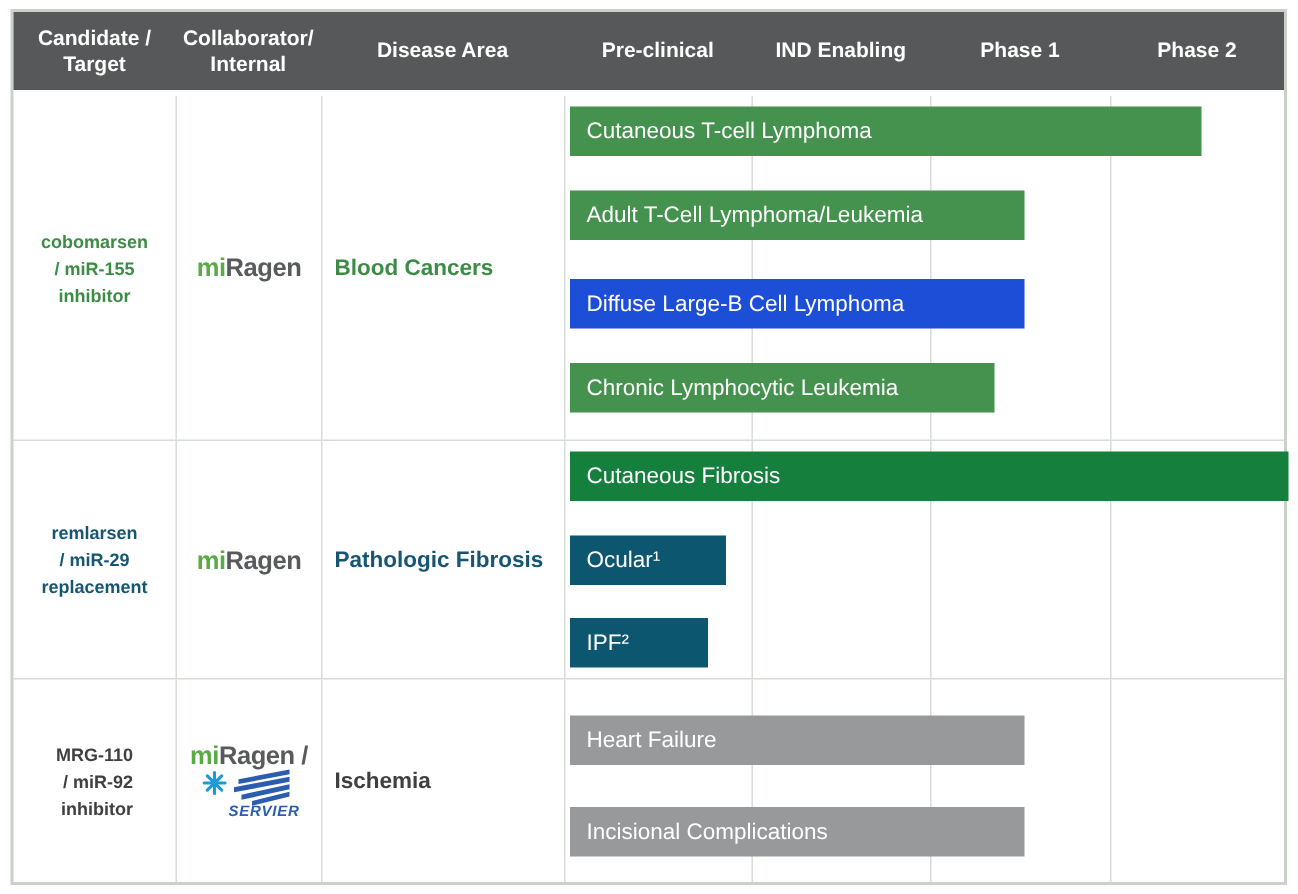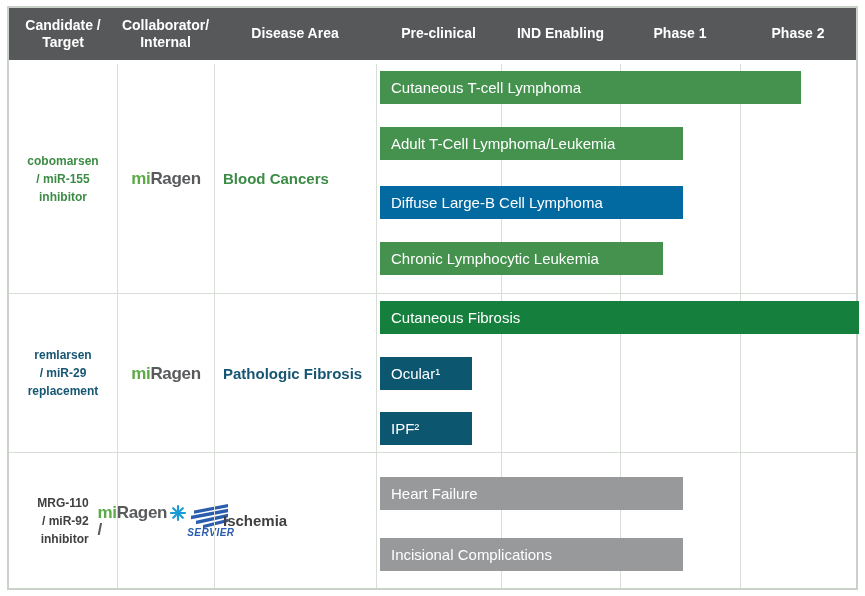--- a/index.html
+++ b/index.html
@@ -19,21 +19,21 @@
   .cell + .cell{border-left:1px solid var(--border,#d6ded6);}
   .candidate{font-weight:bold;font-size:12px;text-align:center;white-space:pre-line;line-height:1.5;}
   .disease{justify-content:flex-start;padding-left:8px;font-weight:bold;font-size:15px;}
   .phases{position:relative;display:grid;grid-template-columns:125px 119px 120px 1fr;}
   .phase-cell{border-left:1px solid var(--border,#d6ded6);}
   .bar{position:absolute;left:4px;height:33px;line-height:33px;color:#fff;font-size:15px;
        padding-left:11px;box-sizing:border-box;white-space:nowrap;overflow:hidden;}
   .miragen{font-weight:bold;font-size:17px;letter-spacing:-0.3px;line-height:1;}
   .mi{color:var(--logo-green,#5aab46);}
   .ragen{color:#595a5c;}
-  .collab-stack{display:flex;flex-direction:row;align-items:center;gap:0;}
+  .collab-stack{display:flex;flex-direction:column;align-items:center;gap:0;}
   .servier{display:flex;flex-direction:column;align-items:center;line-height:1;}
   .servier-text{font-style:italic;font-weight:bold;font-size:10px;letter-spacing:0.5px;
                 color:var(--servier-blue,#2a5db0);margin-top:-3px;margin-left:20px;}
 </style>
 </head>
 <body>
 
 <div class="page">
   <div class="table">
 
@@ -57,40 +57,40 @@
         <span class="miragen"><span class="mi">mi</span><span class="ragen">Ragen</span></span>
       </div>
       <div class="cell disease tinted" style="color: rgb(60, 140, 70);">Blood Cancers</div>
       <div class="phases">
         <div class="phase-cell"></div>
         <div class="phase-cell"></div>
         <div class="phase-cell"></div>
         <div class="phase-cell"></div>
       <div class="bar" style="top: 7px; width: 421px; background: rgb(68, 146, 78);">Cutaneous T-cell Lymphoma</div>
           <div class="bar" style="top: 63px; width: 303px; background: rgb(68, 146, 78);">Adult T-Cell Lymphoma/Leukemia</div>
-          <div class="bar" style="top: 122px; width: 303px; background: #0369a1;">Diffuse Large-B Cell Lymphoma</div>
+          <div class="bar" style="top: 122px; width: 303px; background: #1d4ed8;">Diffuse Large-B Cell Lymphoma</div>
           <div class="bar" style="top: 178px; width: 283px; background: rgb(68, 146, 78);">Chronic Lymphocytic Leukemia</div>
         </div>
     </div>
 
     <div class="row row-1">
       <div class="cell candidate tinted" style="color: rgb(23, 86, 115);">remlarsen
 / miR-29
 replacement</div>
       <div class="cell">
         <span class="miragen"><span class="mi">mi</span><span class="ragen">Ragen</span></span>
       </div>
       <div class="cell disease tinted" style="color: rgb(23, 86, 115);">Pathologic Fibrosis</div>
       <div class="phases">
         <div class="phase-cell"></div>
         <div class="phase-cell"></div>
         <div class="phase-cell"></div>
         <div class="phase-cell"></div>
       <div class="bar" style="top: 7px; width: 479px; background: #15803d;">Cutaneous Fibrosis</div>
-          <div class="bar" style="top: 63px; width: 92px; background: rgb(13, 86, 112);">Ocular¹</div>
+          <div class="bar" style="top: 63px; width: 104px; background: rgb(13, 86, 112);">Ocular¹</div>
           <div class="bar" style="top: 118px; width: 92px; background: rgb(13, 86, 112);">IPF²</div>
         </div>
     </div>
 
     <div class="row row-2">
       <div class="cell candidate tinted" style="color: rgb(64, 64, 65); text-align: right;">MRG-110
 / miR-92
 inhibitor</div>
       <div class="cell">
         <div class="collab-stack">

